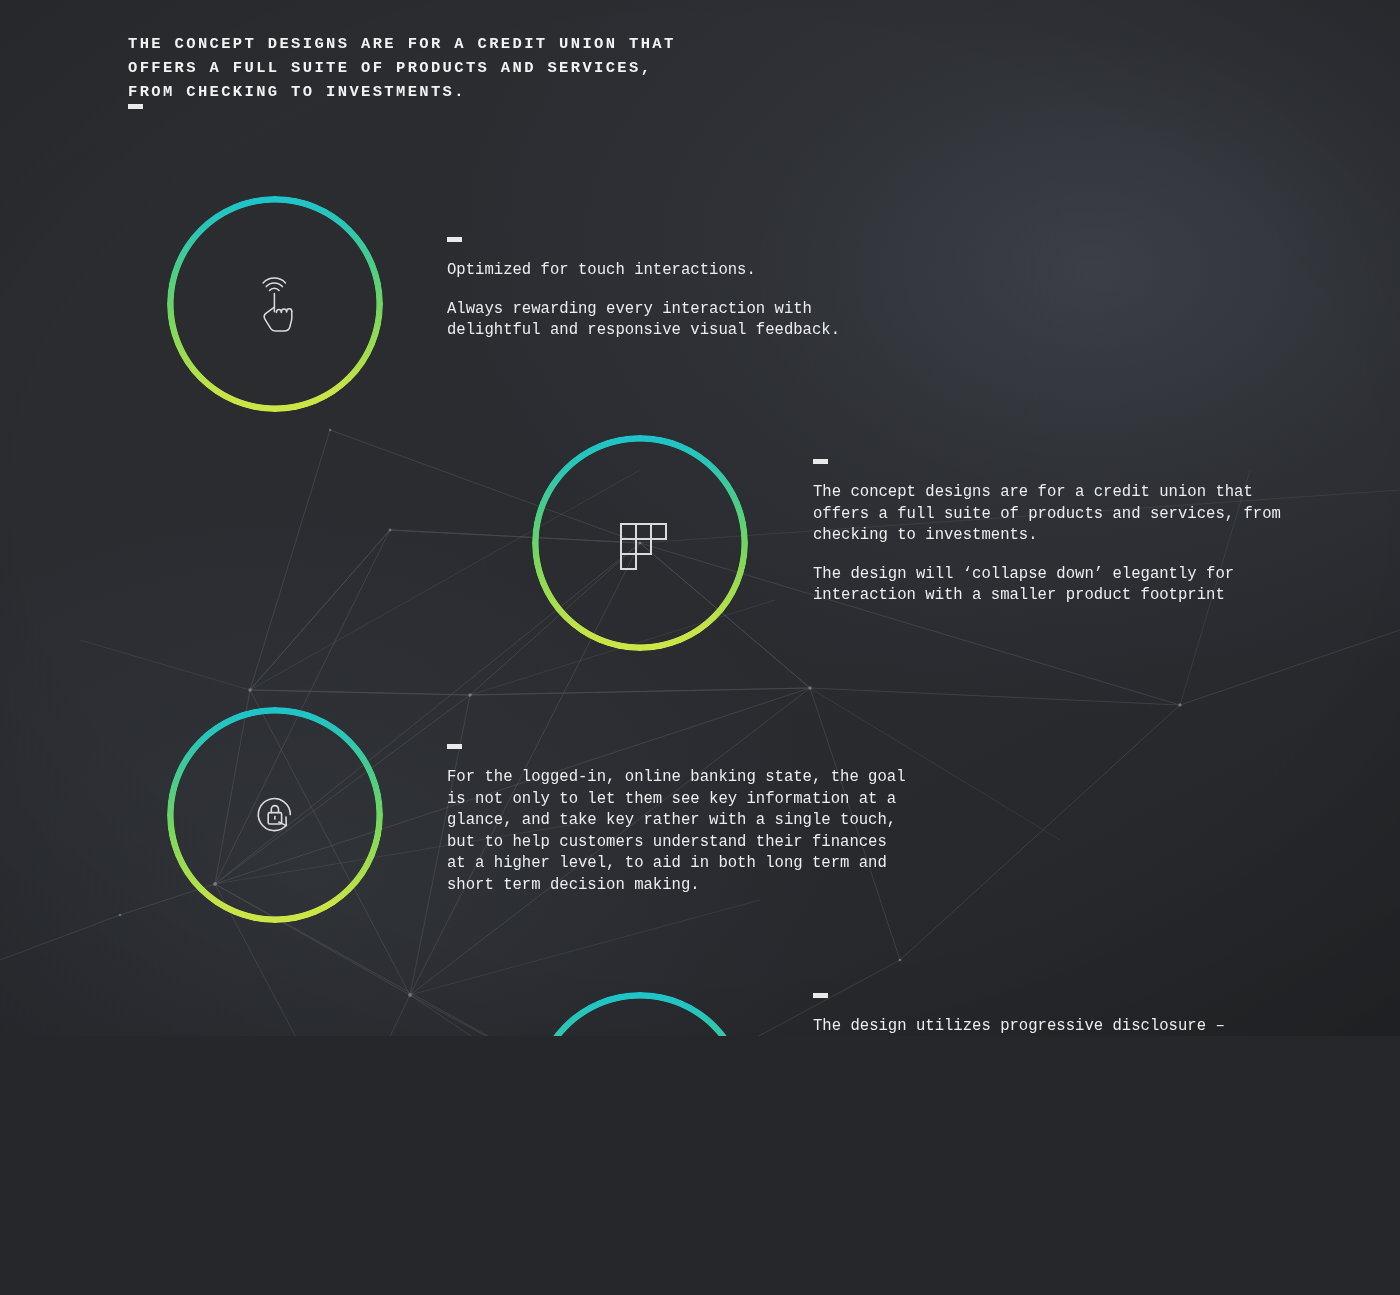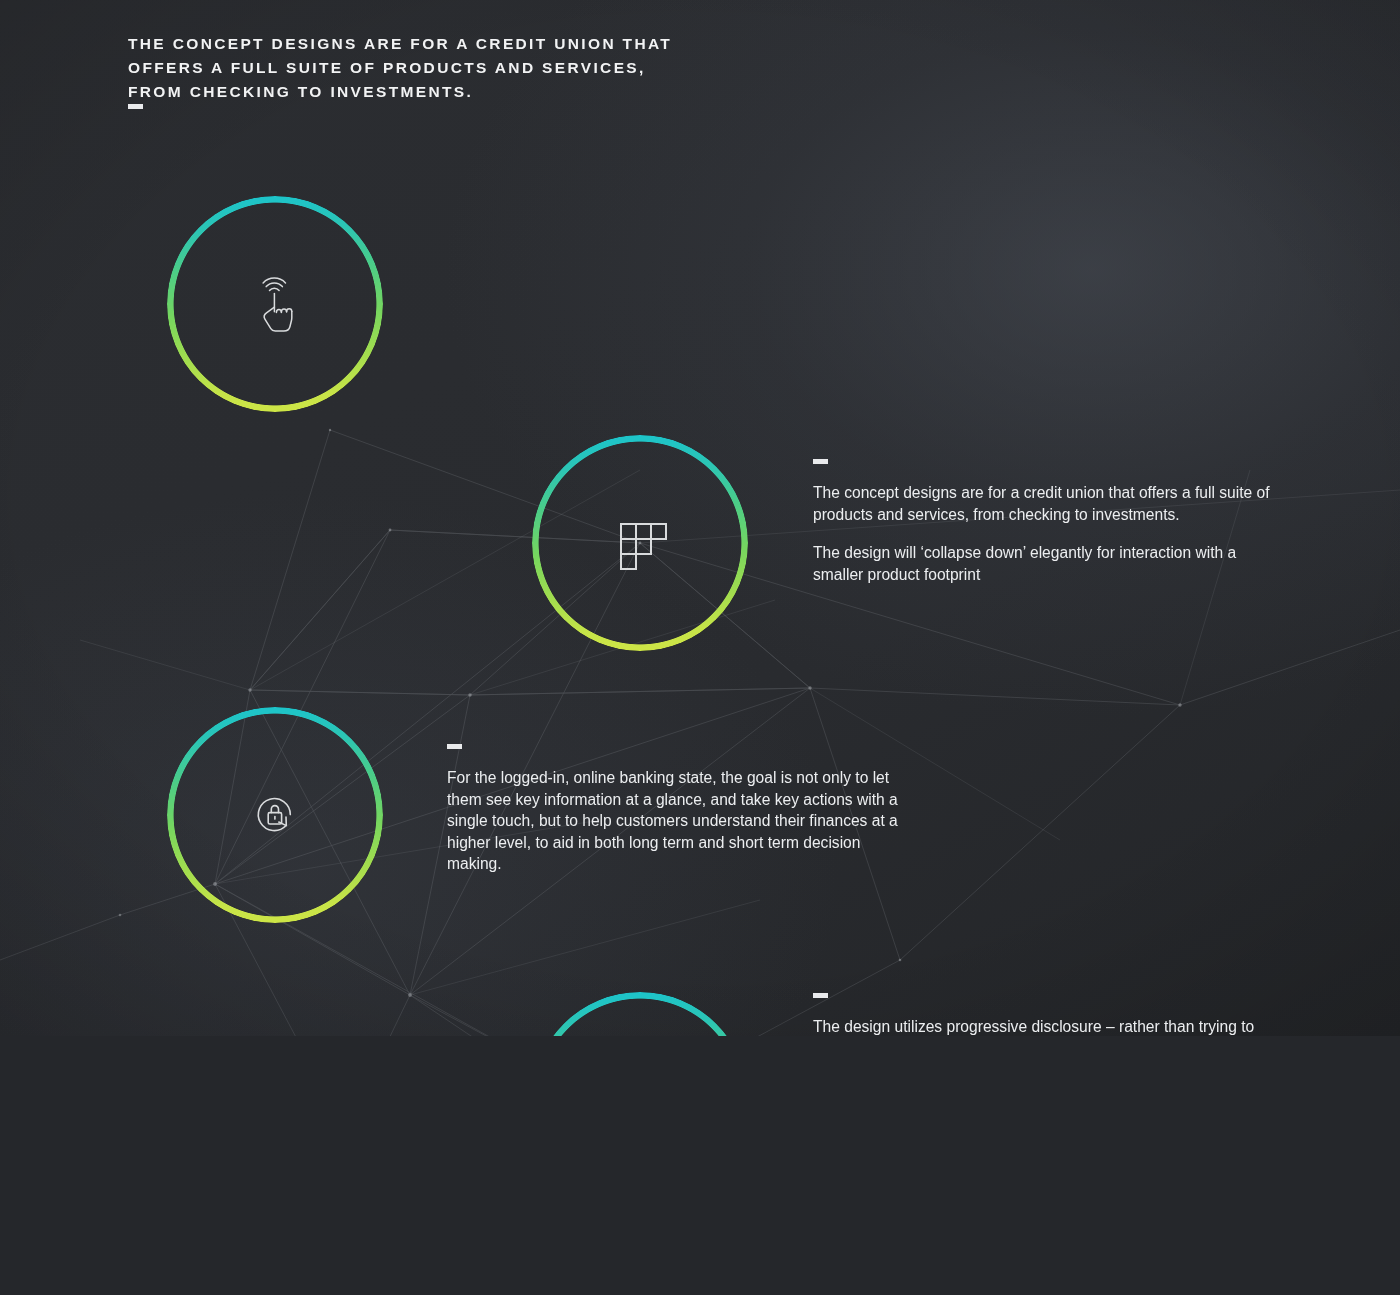--- a/index.html
+++ b/index.html
@@ -9,21 +9,21 @@
   }
   #page {
     position: relative;
     width: 1400px;
     height: 1036px;
     overflow: hidden;
     background:
       radial-gradient(ellipse 900px 620px at 78% 26%, rgba(74,79,88,0.55) 0%, rgba(60,64,72,0.26) 38%, rgba(0,0,0,0) 72%),
       radial-gradient(ellipse 760px 540px at 22% 84%, rgba(58,62,70,0.40) 0%, rgba(0,0,0,0) 70%),
       linear-gradient(152deg, #2b2d31 0%, #2a2c30 34%, #292b2f 62%, #232528 100%);
-    font-family: Liberation Sans, sans-serif;
+    font-family: Liberation Mono, monospace;
     -webkit-font-smoothing: antialiased;
   }
   
   #vignette {
     position: absolute;
     inset: 0;
     pointer-events: none;
     background: radial-gradient(ellipse 105% 100% at 50% 48%, rgba(0,0,0,0) 45%, rgba(0,0,0,0.30) 100%);
   }
   #netlayer {
@@ -219,33 +219,40 @@
 
   <div class="node" id="node-spiral">
     <div class="ring"></div>
     <svg class="glyph" width="62" height="56" viewBox="0 0 62 56" fill="none" stroke="#d9dbdd" stroke-width="1.6" stroke-linecap="round" stroke-linejoin="round">
       <path d="M46.5 40.2c5.6-1.0 9.6-6.0 9.6-11.9C56.1 16.6 45.9 7.3 33.0 7.3 20.4 7.3 10.2 16.6 10.2 28.0c0 9.5 8.3 17.2 18.6 17.2 8.2 0 14.9-6.2 14.9-13.8 0-6.1-5.3-11.0-11.9-11.0-5.3 0-9.5 3.9-9.5 8.8 0 3.9 3.4 7.0 7.6 7.0 3.4 0 6.1-2.5 6.1-5.6 0-2.5-2.2-4.5-4.9-4.5-2.1 0-3.9 1.6-3.9 3.6 0 1.6 1.4 2.9 3.1 2.9"></path>
       <path d="M28.8 45.2h17.9"></path>
       <path d="M46.5 40.2v5.0"></path>
     </svg>
   </div>
 
+  <div class="block" id="block-1">
+    <div class="dash"></div>
+    <div class="body">
+      <p>Optimized for touch interactions.</p>
+      <p>Always rewarding every interaction with delightful and responsive visual feedback.</p>
+    </div>
+  </div>
 
   <div class="block" id="block-2">
     <div class="dash"></div>
     <div class="body">
       <p>The concept designs are for a credit union that offers a full suite of products and services, from checking to investments.</p>
       <p>The design will ‘collapse down’ elegantly for interaction with a smaller product footprint</p>
     </div>
   </div>
 
   <div class="block" id="block-3">
     <div class="dash"></div>
     <div class="body">
-      <p>For the logged-in, online banking state, the goal is not only to let them see key information at a glance, and take key actions with a single touch, but to help customers understand their finances at a higher level, to aid in both long term and short term decision making.</p>
+      <p>For the logged-in, online banking state, the goal is not only to let them see key information at a glance, and take key rather with a single touch, but to help customers understand their finances at a higher level, to aid in both long term and short term decision making.</p>
     </div>
   </div>
 
   <div class="block" id="block-4">
     <div class="dash"></div>
     <div class="body">
       <p>The design utilizes progressive disclosure – rather than trying to present all information at once, like a link farm, the user touches key information and more detailed are progressively displayed.</p>
     </div>
   </div>
 

